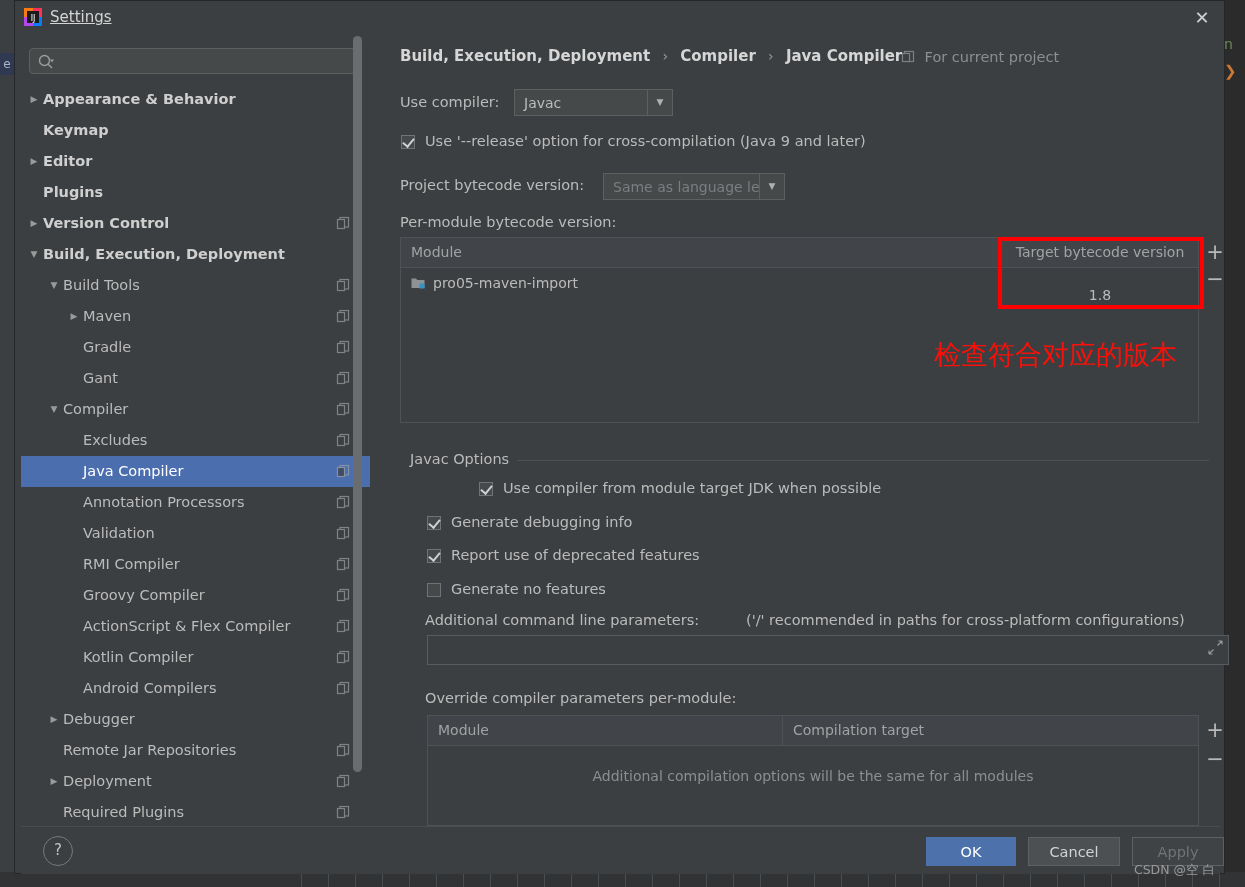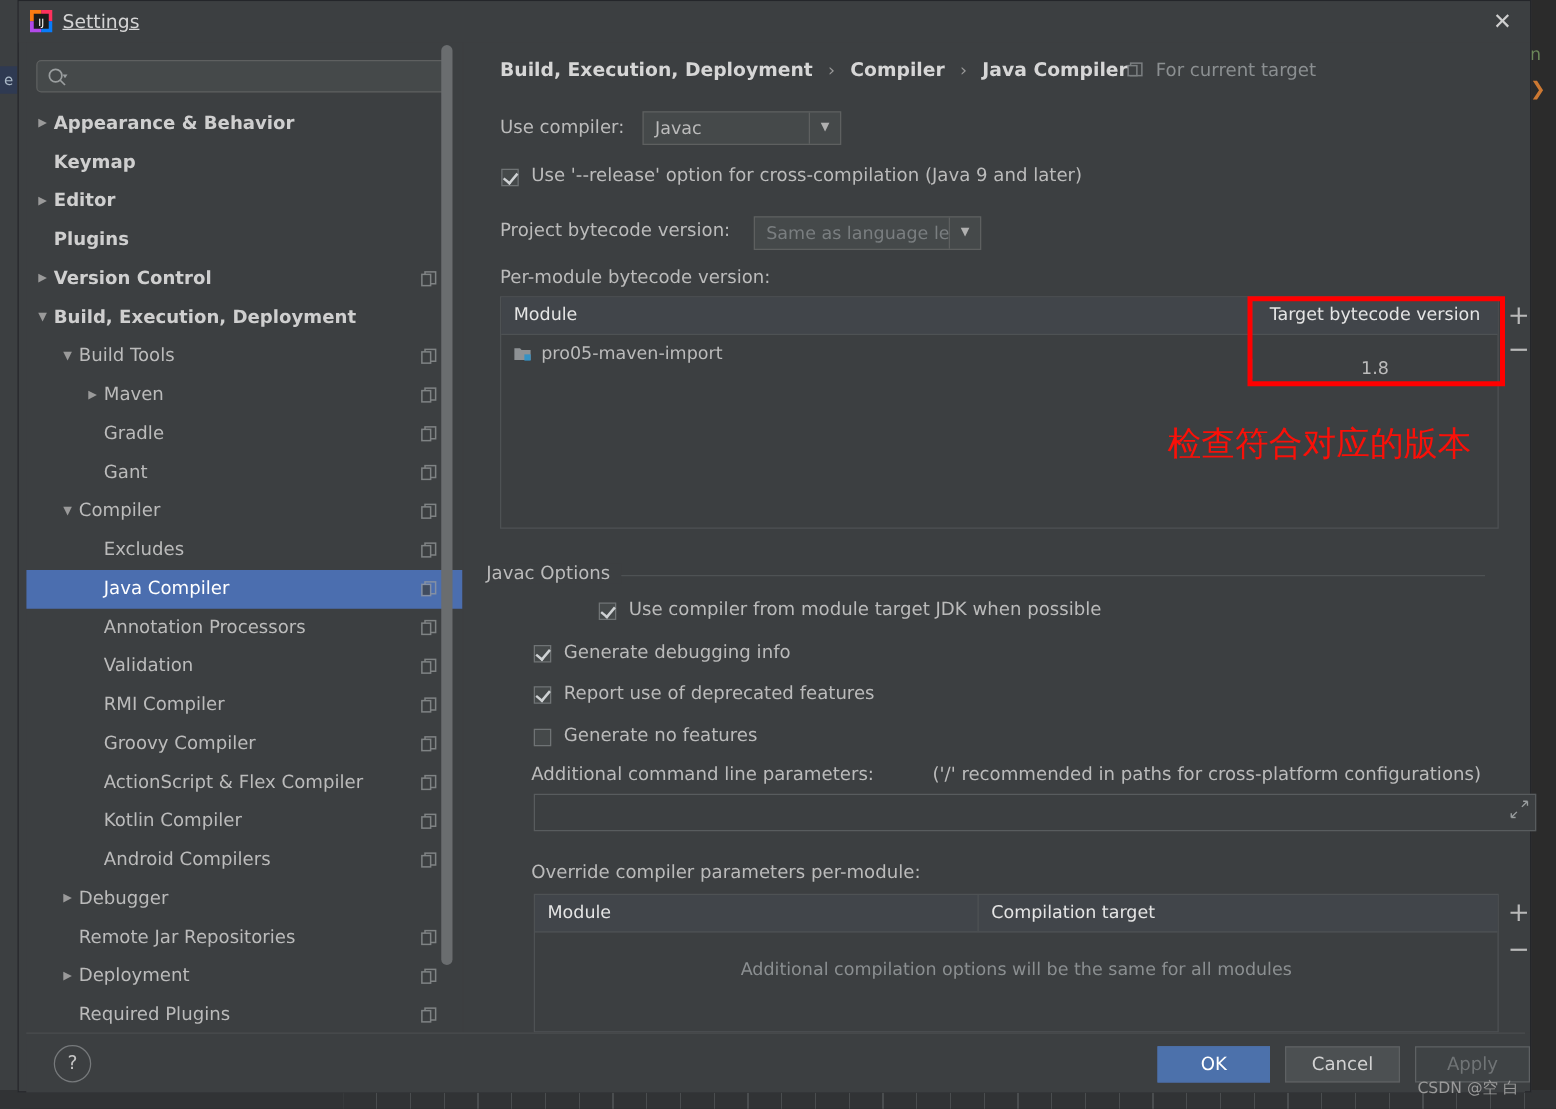--- a/index.html
+++ b/index.html
@@ -68,21 +68,21 @@
   .cb{position:absolute;display:flex;align-items:flex-start;cursor:pointer;}
   .box{width:14px;height:14px;border:1px solid #6f7375;background:#45494a;box-sizing:border-box;
         position:relative;flex:none;margin-top:2px;}
   .box.on::after{content:"";position:absolute;left:3px;top:0px;width:5px;height:9px;
         border:solid #cfd2d4;border-width:0 2px 2px 0;transform:rotate(40deg);}
   .cb .t{margin-left:10px;font-size:14.5px;color:#bbbbbb;line-height:17px;white-space:nowrap;}
 
   
   .tbl{position:absolute;border:1px solid #4e5254;box-sizing:border-box;background:#3c3f41;}
   .thead{display:flex;height:29px;background:#41454a;border-bottom:1px solid #4e5254;}
-  .th{font-size:14px;color:#e5e5e5;line-height:29px;padding-left:10px;box-sizing:border-box;}
+  .th{font-size:14px;color:#a3a3a3;line-height:29px;padding-left:10px;box-sizing:border-box;}
   .th.c{text-align:center;padding-left:0;border-left:1px solid #4e5254;}
   .trow{display:flex;height:29px;align-items:center;}
   .td{font-size:14px;color:#bbbbbb;padding-left:10px;box-sizing:border-box;display:flex;align-items:center;}
   .td.c{justify-content:center;padding-left:0;border-left:1px solid #4e5254;margin-top:24px;}
   .modico{width:15px;height:14px;margin-right:7px;flex:none;}
   .emptymsg{text-align:center;font-size:14px;color:#8b8f91;width:100%;}
   .plus,.minus{position:absolute;width:22px;text-align:center;color:#b9b9b9;cursor:pointer;}
   .plus{font-size:21px;line-height:20px;}
   .minus{font-size:21px;line-height:10px;}
 
@@ -313,21 +313,21 @@
       <span>Compiler</span>
       <span class="sep">›</span>
       <span>Java Compiler</span>
     </div>
 
     <div class="fcp">
       <svg class="ico" viewBox="0 0 14 14">
         <rect x="3.5" y="1.5" width="9" height="10" fill="none" stroke="#8b8f91" stroke-width="1.2"></rect>
         <rect x="1.5" y="3.5" width="7" height="8" fill="#3c3f41" stroke="#8b8f91" stroke-width="1.2"></rect>
       </svg>
-      <span>For current target</span>
+      <span>For current project</span>
     </div>
 
     <div class="row lblx" style="left:29px;top:60px;">Use compiler:</div>
     <div class="combo split" style="left:143px;top:55px;width:159px;">
       <div class="v">Javac</div>
       <div class="ar">▼</div>
     </div>
 
     <div class="cb" style="left:30px;top:99px;">
       <span class="box on"></span>
@@ -357,21 +357,21 @@
         </div>
         <div class="td c" style="width:197px;">1.8</div>
       </div>
     </div>
     <div class="plus" style="left:833px;top:208px;">+</div>
     <div class="minus" style="left:833px;top:240px;">−</div>
 
     <div class="redbox" style="left:627px;top:203px;width:206px;height:72px;"></div>
     <div class="redtext" style="left:563px;top:303px;text-align:right;">检查符合对应的版本</div>
 
-    <div class="gbox" style="left:18px;top:426px;width:799px;">
+    <div class="gbox" style="left:39px;top:426px;width:799px;">
       <span class="cap">Javac Options</span>
     </div>
 
     <div class="cb" style="left:72px;top:446px;margin-left:36px;">
       <span class="box on"></span>
       <span class="t">Use compiler from module target JDK when possible</span>
     </div>
     <div class="cb" style="left:56px;top:480px;">
       <span class="box on"></span>
       <span class="t">Generate debugging info</span>

